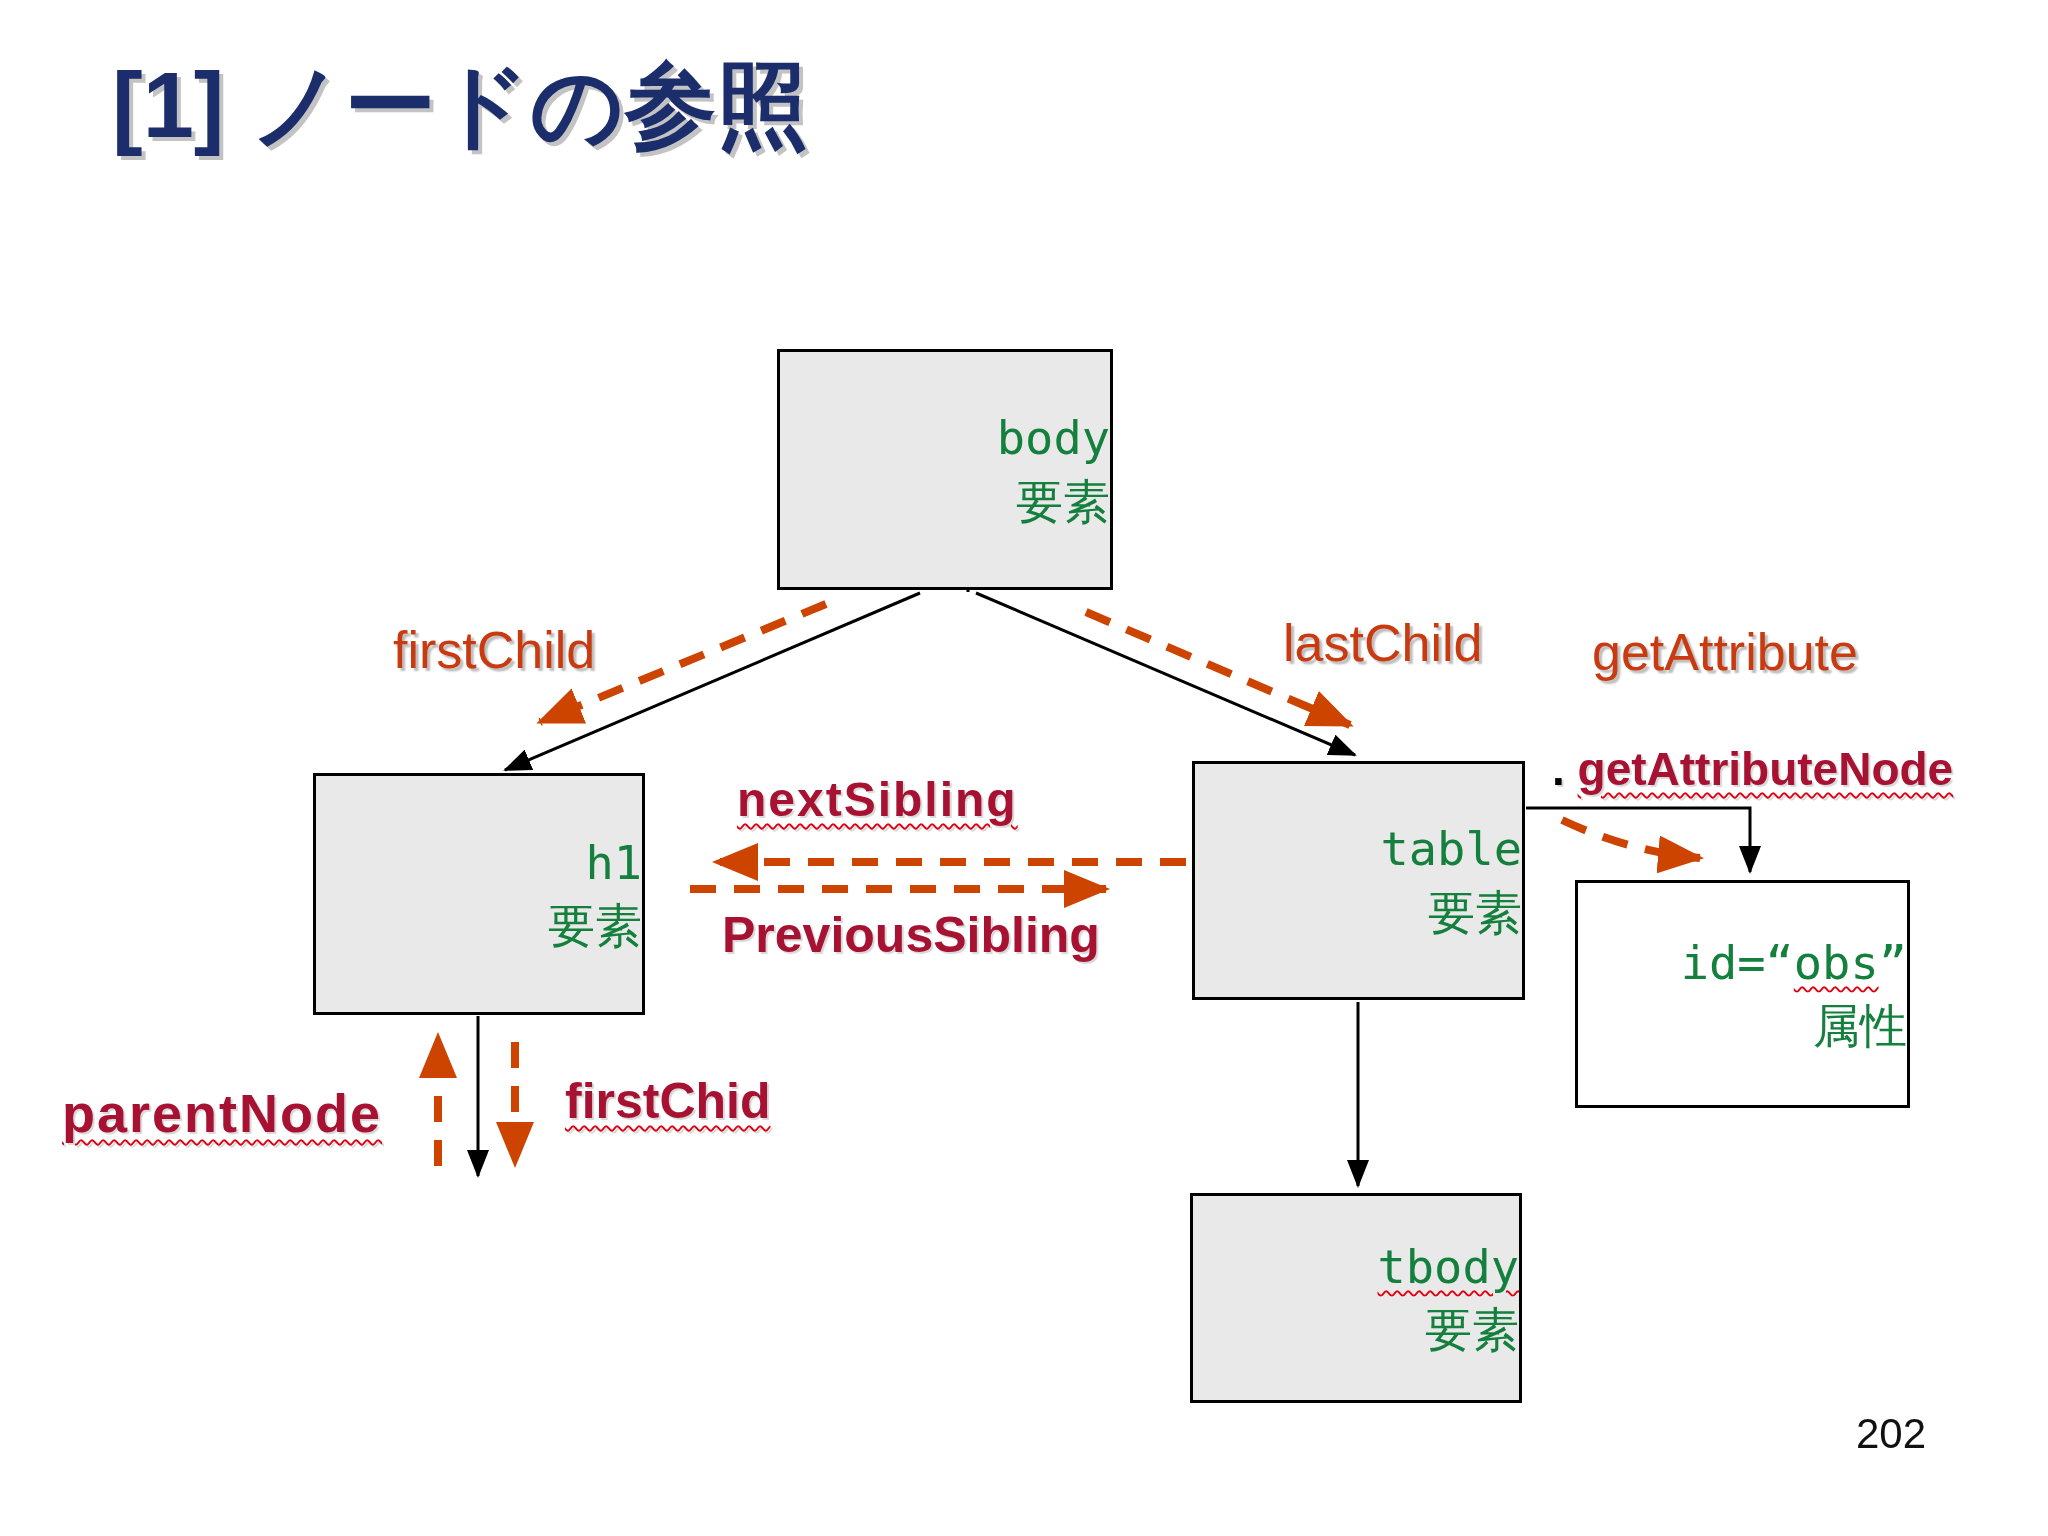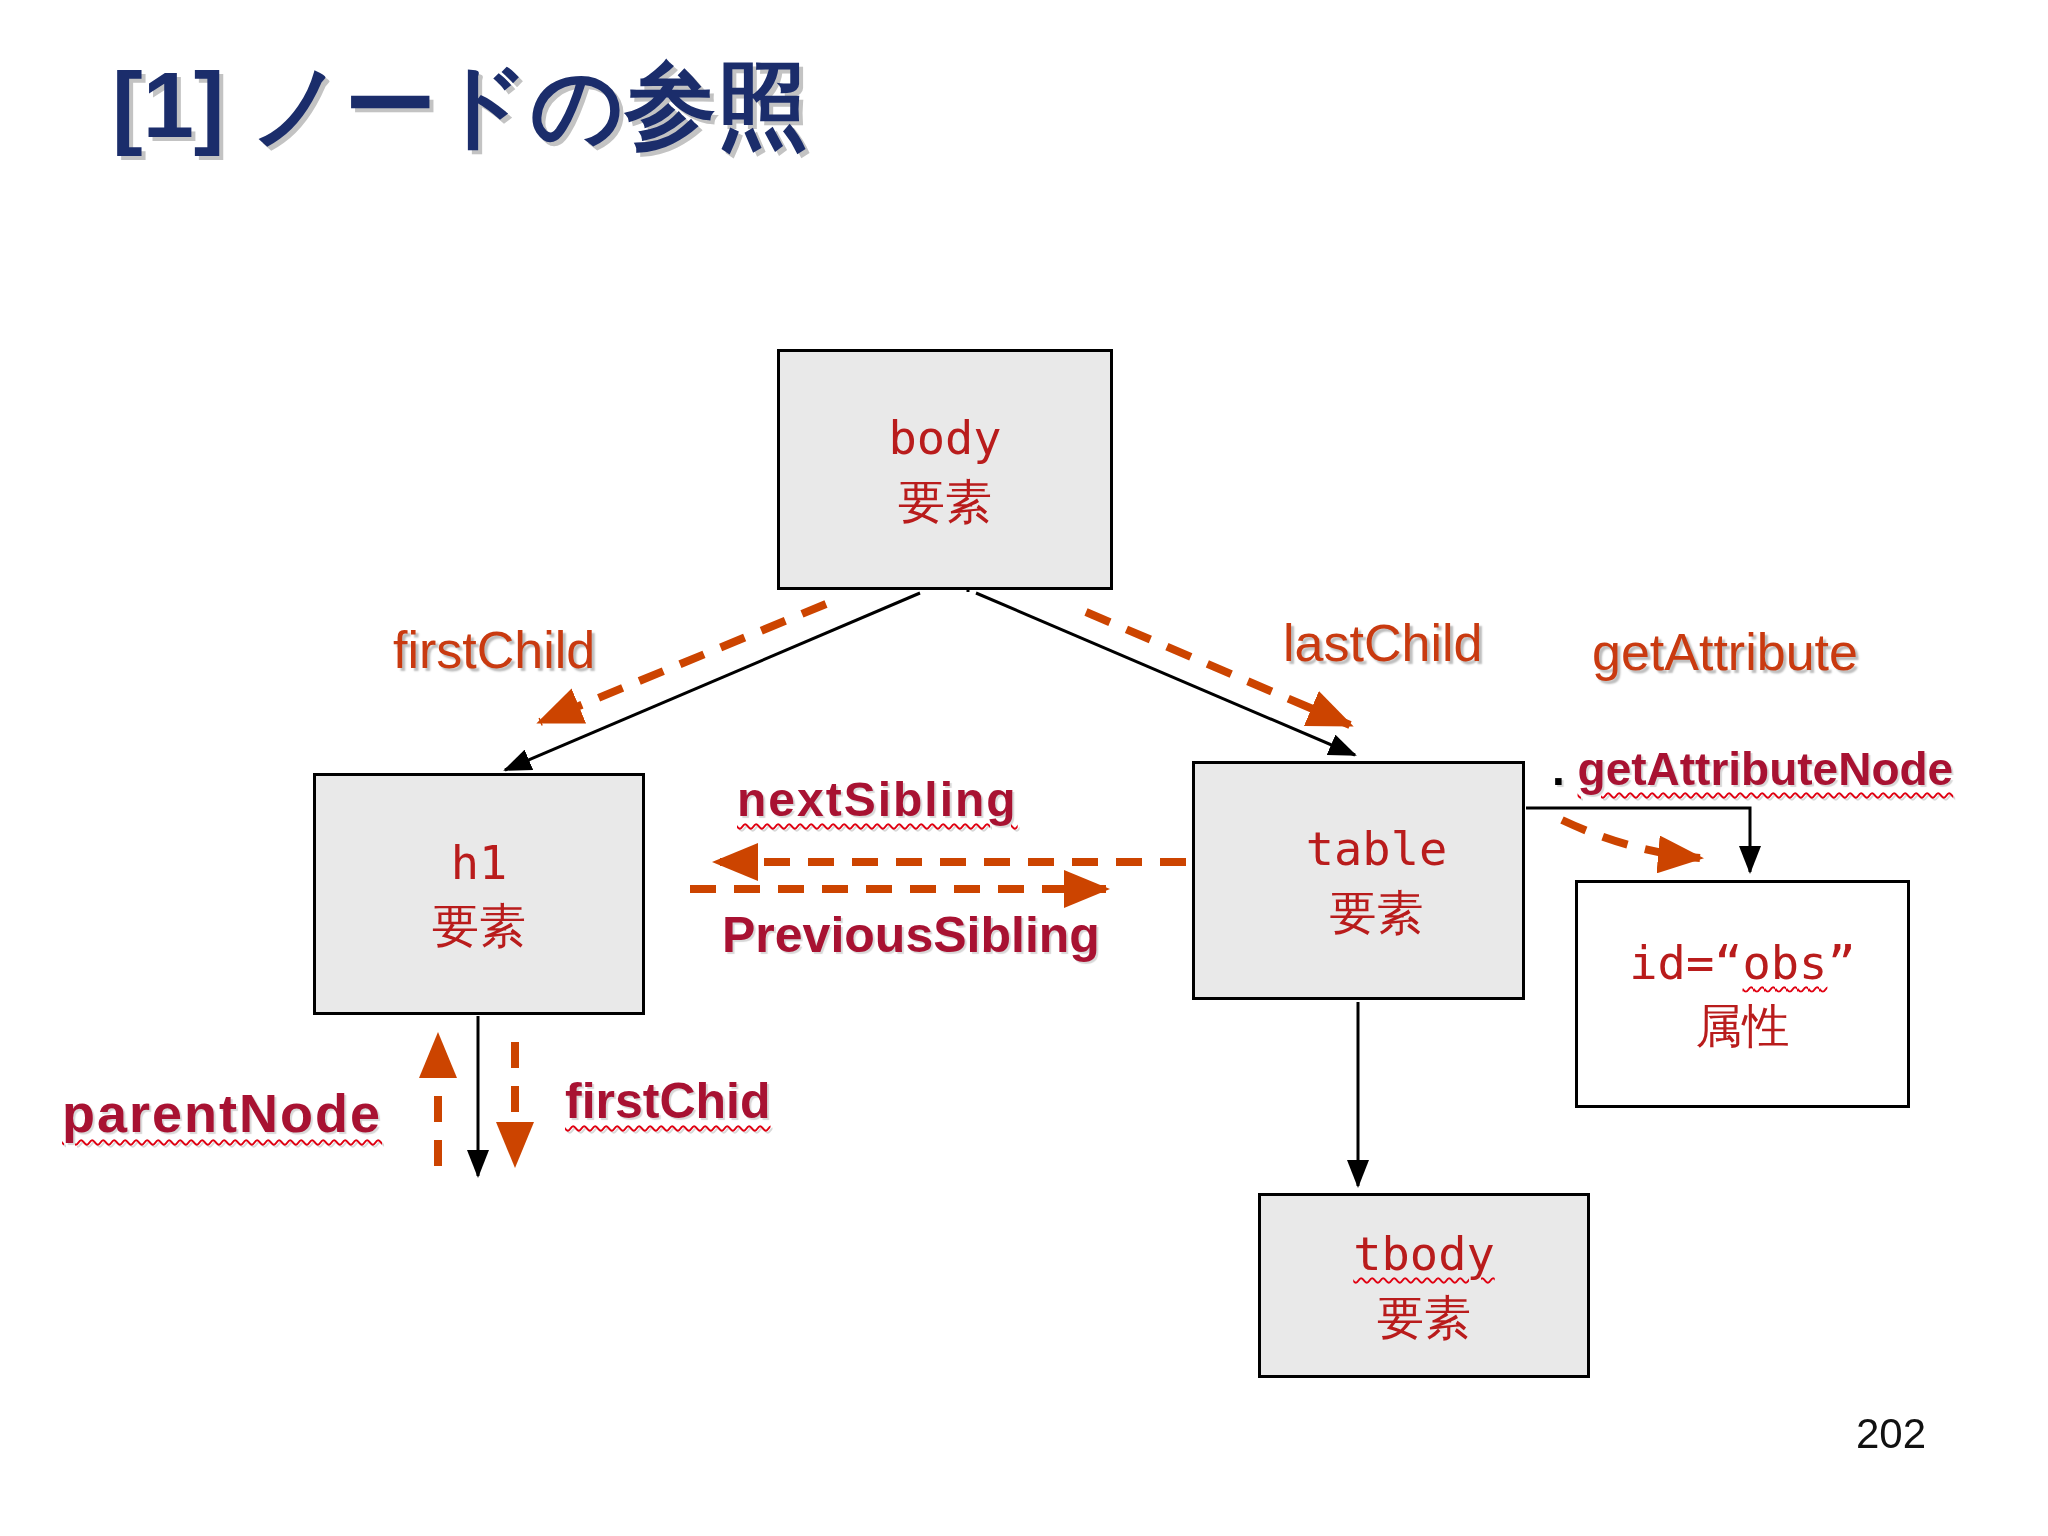--- a/index.html
+++ b/index.html
@@ -19,22 +19,22 @@
   .title{
     position:absolute;left:112px;top:44px;
     font-size:92px;font-weight:bold;color:var(--title);
     text-shadow:4px 4px 0 #c3c3c3;white-space:nowrap;
   }
   .arrows{position:absolute;left:0;top:0;pointer-events:none;}
   .solid{stroke:#000;stroke-width:3;fill:none;}
   .dash{stroke:var(--arrow-orange);stroke-width:8;stroke-dasharray:26 18;fill:none;}
   .node{
     position:absolute;border:3px solid #000;background:var(--box-fill-gray);
-    display:flex;flex-direction:column;align-items:center;justify-content:center;
-    font-family:"DejaVu Sans Mono",monospace;font-size:47px;color:#b91c1c;
+    display:flex;flex-direction:column;align-items:flex-end;justify-content:center;
+    font-family:"DejaVu Sans Mono",monospace;font-size:47px;color:#15803d;
     line-height:1.35;text-align:center;box-sizing:border-box;
   }
   .node.white{background:var(--box-fill-white);}
   .method{
     position:absolute;font-weight:normal;font-size:52px;color:var(--method-orange);
     text-shadow:3px 3px 2px #bdbdbd;white-space:nowrap;
   }
   .prop{
     position:absolute;font-weight:bold;color:var(--property-crimson);
     white-space:nowrap;text-shadow:2px 2px 1px #d8d8d8;
@@ -89,21 +89,21 @@
     <span>h1</span>
     <span>要素</span>
   </div>
 
   <div class="node" style="left:1192px;top:761px;width:333px;height:239px;padding-left:36px;">
     <span>table</span>
     <span>要素</span>
   </div>
 
 
-  <div class="node" style="left:1258px;top:1193px;width:332px;height:185px;">
+  <div class="node" style="left:1190px;top:1193px;width:332px;height:210px;">
     <span class="squiggle">tbody</span>
     <span>要素</span>
   </div>
 
   <div class="node white" style="left:1575px;top:880px;width:335px;height:228px;">
     <span>
       <span>id=“</span><span class="squiggle">obs</span><span>”</span>
     </span>
     <span>属性</span>
   </div>

